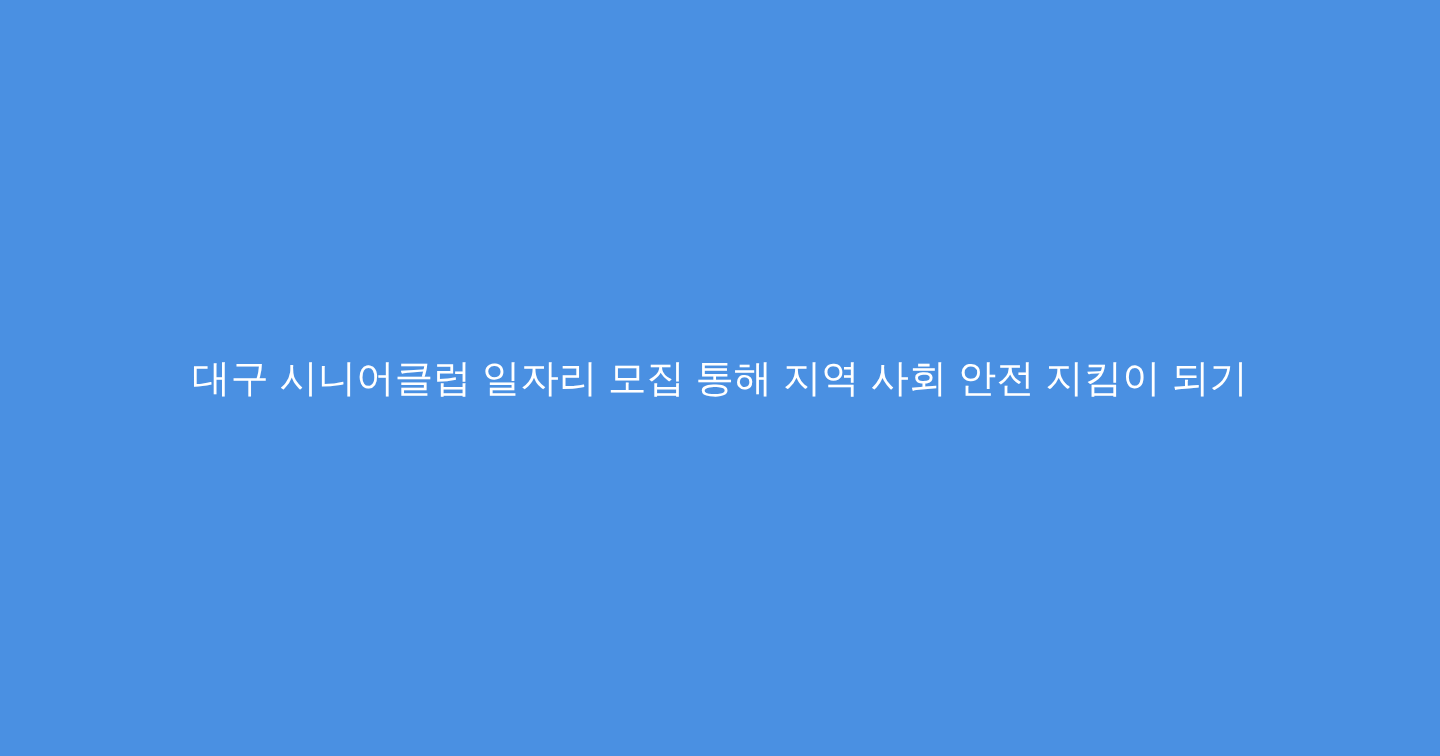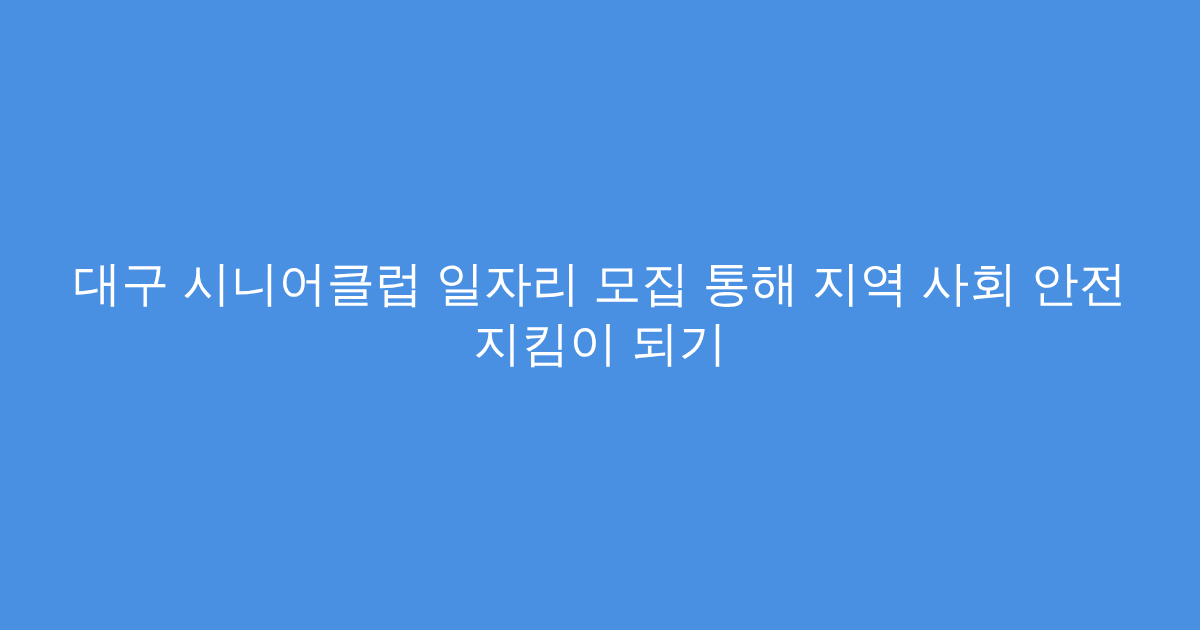--- a/index.html
+++ b/index.html
@@ -34,21 +34,21 @@
     align-items: center;
     justify-content: center;
   }
 
   .card-title {
     margin: 0;
     width: 100%;
     text-align: center;
     color: #ffffff;
     font-family: "Liberation Sans", "DejaVu Sans", sans-serif;
-    font-size: 48px;
+    font-size: 32px;
     font-weight: 400;
     line-height: 60px;
     letter-spacing: 0px;
     word-break: keep-all;
     white-space: normal;
     text-rendering: geometricPrecision;
   }
 </style>
 </head>
 <body>

